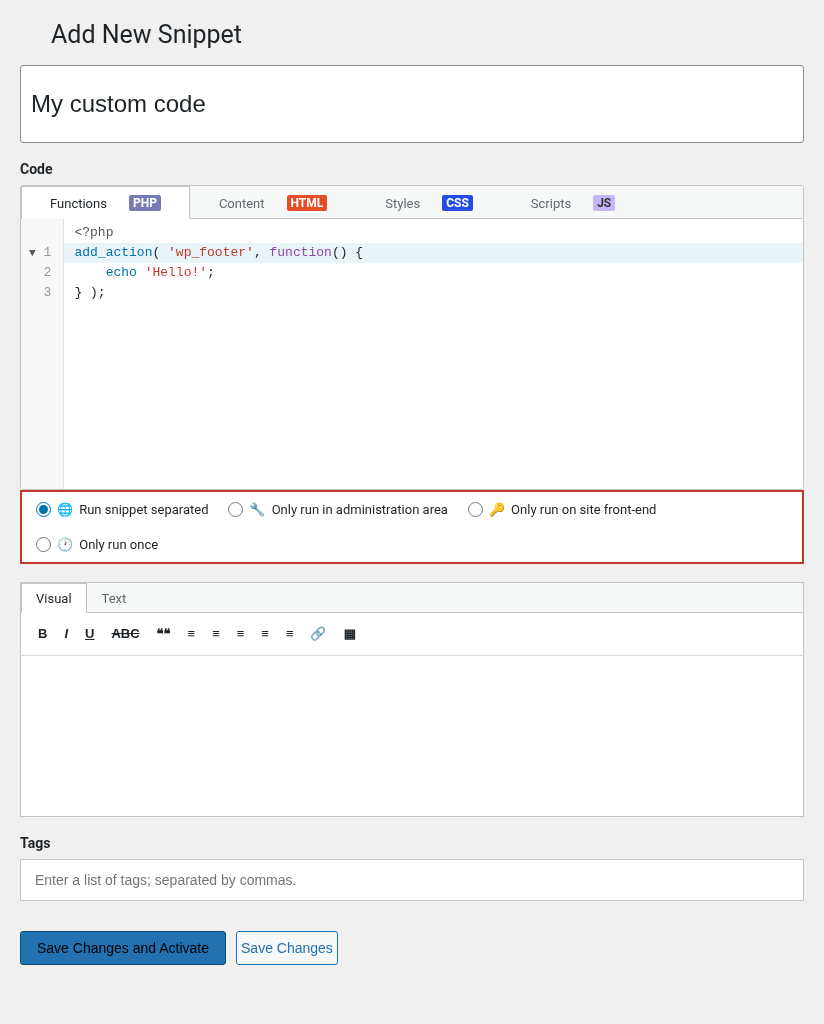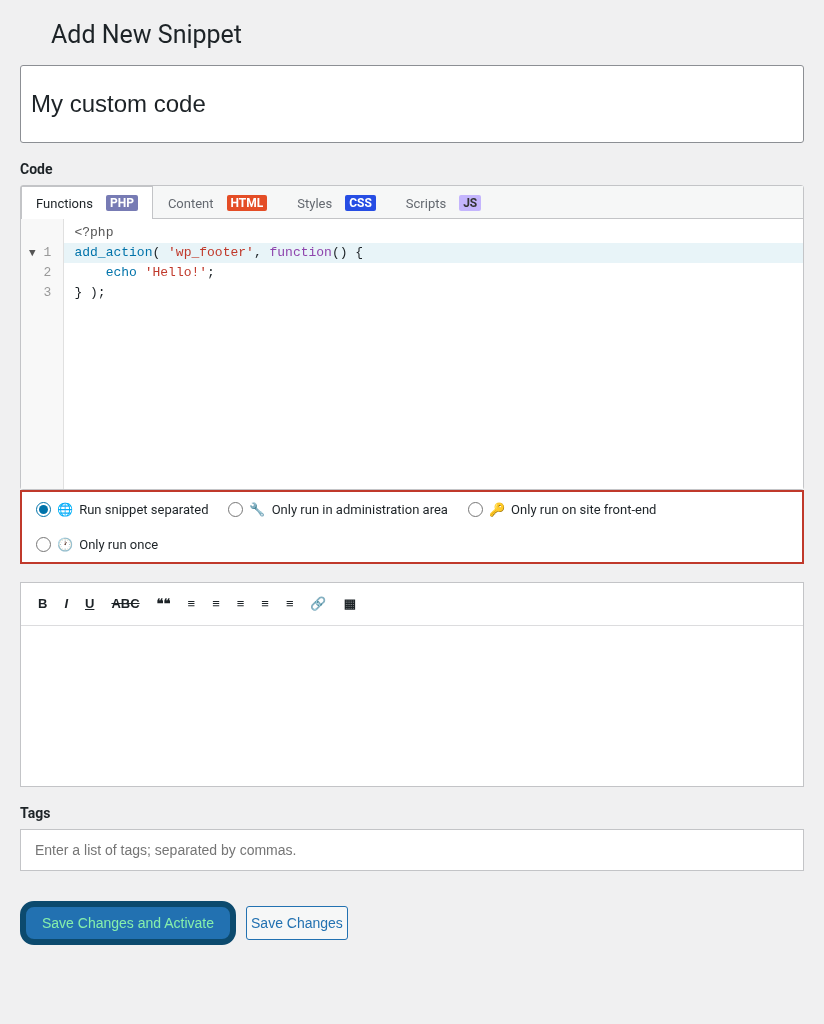--- a/index.html
+++ b/index.html
@@ -47,29 +47,29 @@
       border: 1px solid #c3c4c7;
       border-radius: 3px;
       margin-bottom: 0;
     }
     .code-tabs {
       display: flex;
       border-bottom: 1px solid #c3c4c7;
       background: #f6f7f7;
     }
     .code-tab {
-      padding: 8px 14px;
+      padding: 8px 28px;
       cursor: pointer;
       font-size: 13px;
       border: 1px solid transparent;
       border-bottom: none;
       margin-bottom: -1px;
       display: flex;
       align-items: center;
-      gap: 13px;
+      gap: 22px;
       color: #646970;
     }
     .code-tab.active {
       background: #fff;
       border-color: #c3c4c7;
       color: #1d2327;
       border-bottom-color: #fff;
     }
     .code-tab .tab-badge {
       font-size: 12px;
@@ -220,26 +220,26 @@
 
     
     .footer-buttons {
       display: flex;
       gap: 10px;
       align-items: center;
       padding: 10px 0;
     }
     .btn-primary {
       background: #2271b1;
-      color: #86efac;
-      border: 6px solid #0c4a6e;
+      color: #000000;
+      border: 1px solid #0c4a6e;
       padding: 8px 16px;
       font-size: 14px;
       cursor: pointer;
-      border-radius: 14px;
+      border-radius: 3px;
       font-weight: 400;
     }
     .btn-secondary {
       background: #f6f7f7;
       color: #2271b1;
       border: 1px solid #2271b1;
       padding: 8px 4px;
       font-size: 14px;
       cursor: pointer;
       border-radius: 3px;
@@ -315,20 +315,24 @@
     <label class="run-option">
       <input type="radio" name="run_option" style="">
       <span>🕐</span>
       <span>Only run once</span>
     </label>
   </div>
 
   
 
   <div class="description-section">
+    <div class="desc-tabs">
+      <div class="desc-tab active">Visual</div>
+      <div class="desc-tab">Text</div>
+    </div>
     <div class="desc-toolbar">
       <button class="desc-toolbar-btn"><b>B</b></button>
       <button class="desc-toolbar-btn"><i>I</i></button>
       <button class="desc-toolbar-btn"><u>U</u></button>
       <button class="desc-toolbar-btn" style="text-decoration:line-through">ABC</button>
       <button class="desc-toolbar-btn">❝❝</button>
       <button class="desc-toolbar-btn">≡</button>
       <button class="desc-toolbar-btn">≡</button>
       <button class="desc-toolbar-btn">≡</button>
       <button class="desc-toolbar-btn">≡</button>

